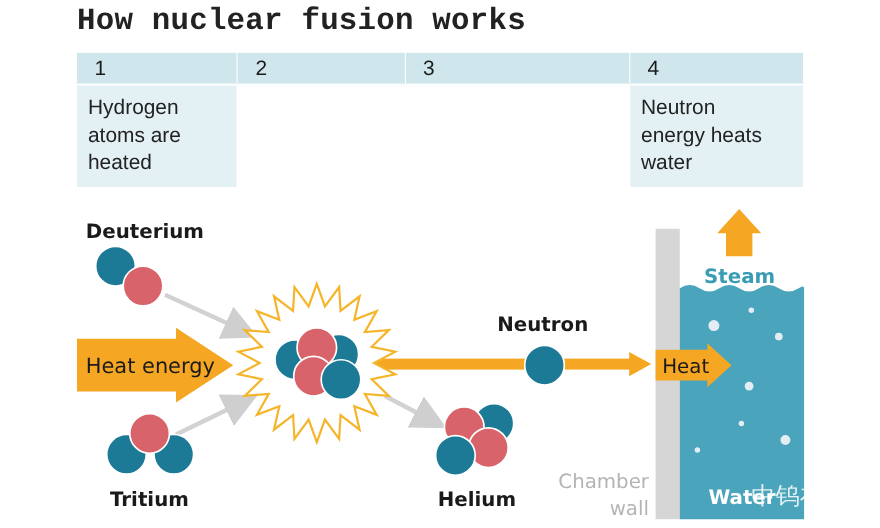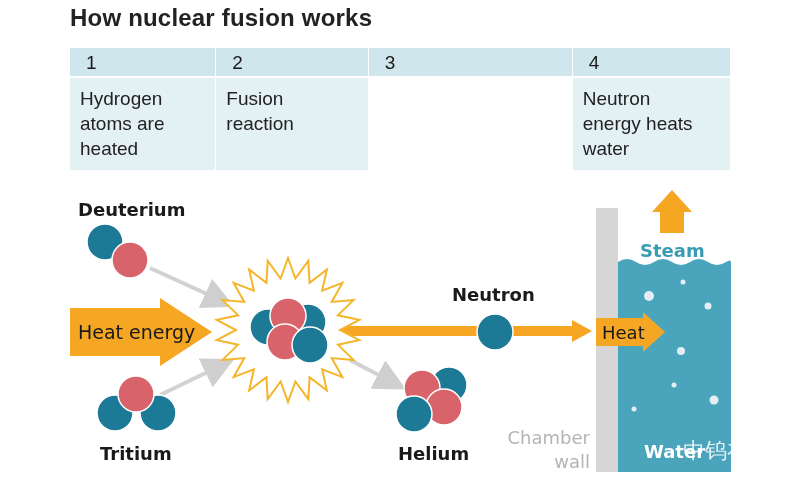--- a/index.html
+++ b/index.html
@@ -1,17 +1,17 @@
 <!DOCTYPE html>
 <html><head>
 <meta charset="utf-8">
 <style>
   html, body { margin:0; padding:0; background:#ffffff; }
   body { width:800px; height:480px; position:relative; overflow:hidden; font-family:"Liberation Sans", "DejaVu Sans", sans-serif; color:#1a1a1a; }
-  .title { position:absolute; left:70px; top:4px; font-family:Liberation Sans, sans-serif; font-size:24px; font-weight:bold; color:#222; letter-spacing:0.2px; }
+  .title { position:absolute; left:70px; top:4px; font-family:Liberation Mono, monospace; font-size:28px; font-weight:bold; color:#222; letter-spacing:0.2px; }
   .steps { position:absolute; left:70px; top:48px; width:660px; height:122px; display:flex; }
   .step { position:relative; height:100%; border-right:1px dashed #ffffff; }
   .step:last-child { border-right:none; }
   .step-num { height:28px; background:#cfe6ec; font-size:19px; padding-left:16px; line-height:30px; color:#1a1a1a; border-bottom:2px solid #ffffff; }
   .step-text { height:92px; background:#e4f1f4; font-size:19px; line-height:25px; padding:8px 8px 0 10px; box-sizing:border-box; color:#222; white-space:pre-line; }
   svg.diagram { position:absolute; left:0; top:0; }
   .lbl { font-family:"DejaVu Sans", "Liberation Sans", sans-serif; }
 </style>
 </head>
 <body>
@@ -20,22 +20,20 @@
 
 <div class="steps">
   <div class="step" style="width:146px">
     <div class="step-num">1</div>
     <div class="step-text">Hydrogen
 atoms are
 heated</div>
   </div>
   <div class="step" style="width:152px">
     <div class="step-num">2</div>
-    <div class="step-text">Fusion
-reaction</div>
   </div>
   <div class="step" style="width:204px">
     <div class="step-num">3</div>
   </div>
   <div class="step" style="width:158px">
     <div class="step-num">4</div>
     <div class="step-text">Neutron
 energy heats
 water</div>
   </div>

